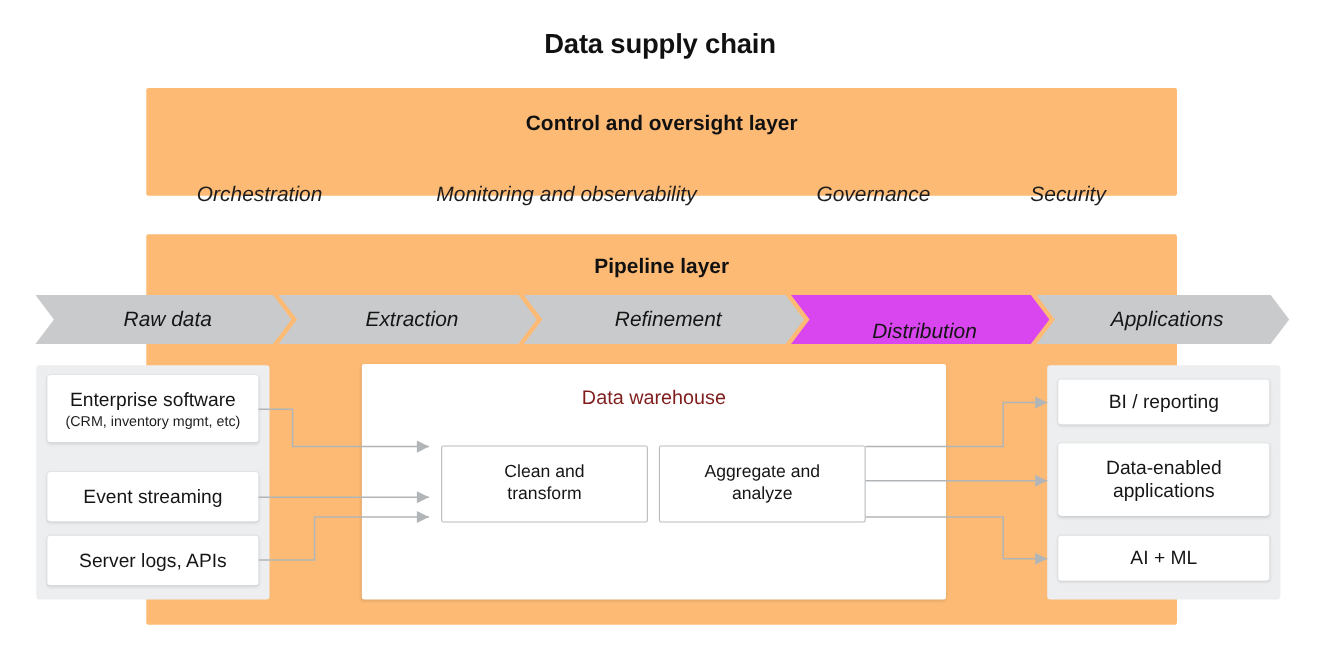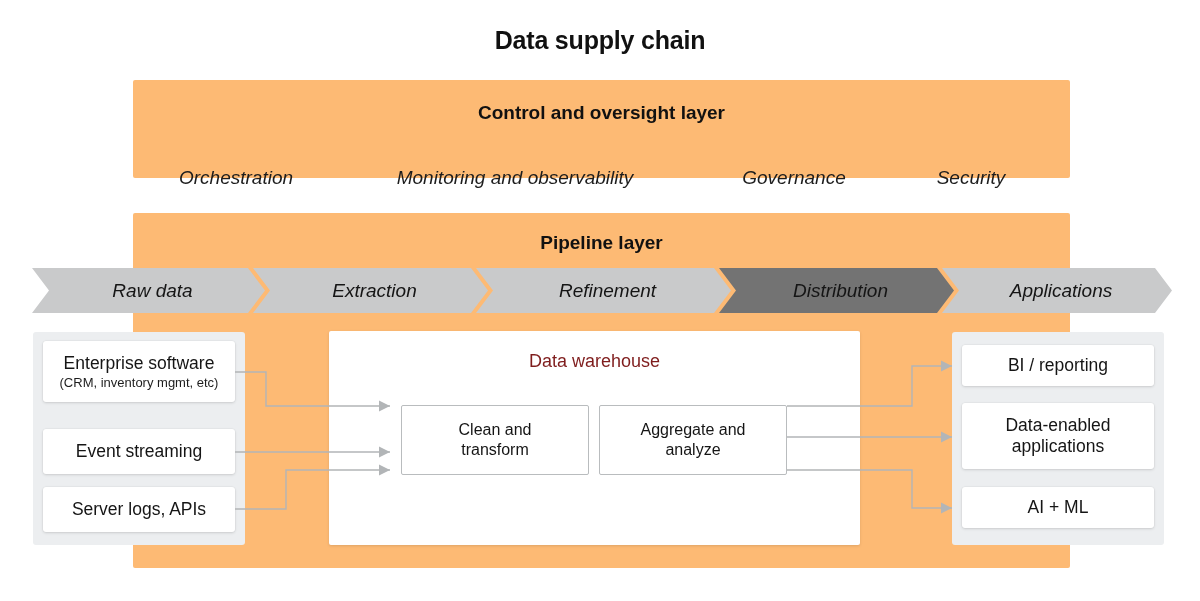--- a/index.html
+++ b/index.html
@@ -244,21 +244,21 @@
   <div id="chevron-strip">
       <div class="chevron" style="left: 32px; width: 233px; background: rgb(201, 202, 203); clip-path: polygon(0px 0px, calc(100% - 17px) 0px, 100% 50%, calc(100% - 17px) 100%, 0px 100%, 17px 50%);">
         <span class="chevron-label">Raw data</span>
       </div>
       <div class="chevron" style="left: 253px; width: 235px; background: rgb(201, 202, 203); clip-path: polygon(0px 0px, calc(100% - 17px) 0px, 100% 50%, calc(100% - 17px) 100%, 0px 100%, 17px 50%);">
         <span class="chevron-label">Extraction</span>
       </div>
       <div class="chevron" style="left: 476px; width: 255px; background: rgb(201, 202, 203); clip-path: polygon(0px 0px, calc(100% - 17px) 0px, 100% 50%, calc(100% - 17px) 100%, 0px 100%, 17px 50%);">
         <span class="chevron-label">Refinement</span>
       </div>
-      <div class="chevron" style="left: 719px; width: 235px; background: #737373; clip-path: polygon(0px 0px, calc(100% - 17px) 0px, 100% 50%, calc(100% - 17px) 100%, 0px 100%, 17px 50%);">
+      <div class="chevron" style="left: 719px; width: 235px; background: #d946ef; clip-path: polygon(0px 0px, calc(100% - 17px) 0px, 100% 50%, calc(100% - 17px) 100%, 0px 100%, 17px 50%); align-items: flex-end;">
         <span class="chevron-label">Distribution</span>
       </div>
       <div class="chevron" style="left: 942px; width: 230px; background: rgb(201, 202, 203); clip-path: polygon(0px 0px, calc(100% - 17px) 0px, 100% 50%, calc(100% - 17px) 100%, 0px 100%, 17px 50%);">
         <span class="chevron-label">Applications</span>
       </div>
     </div>
 
   <div class="group-panel" id="sources-group"></div>
 
   <div class="group-panel" id="applications-group"></div>

